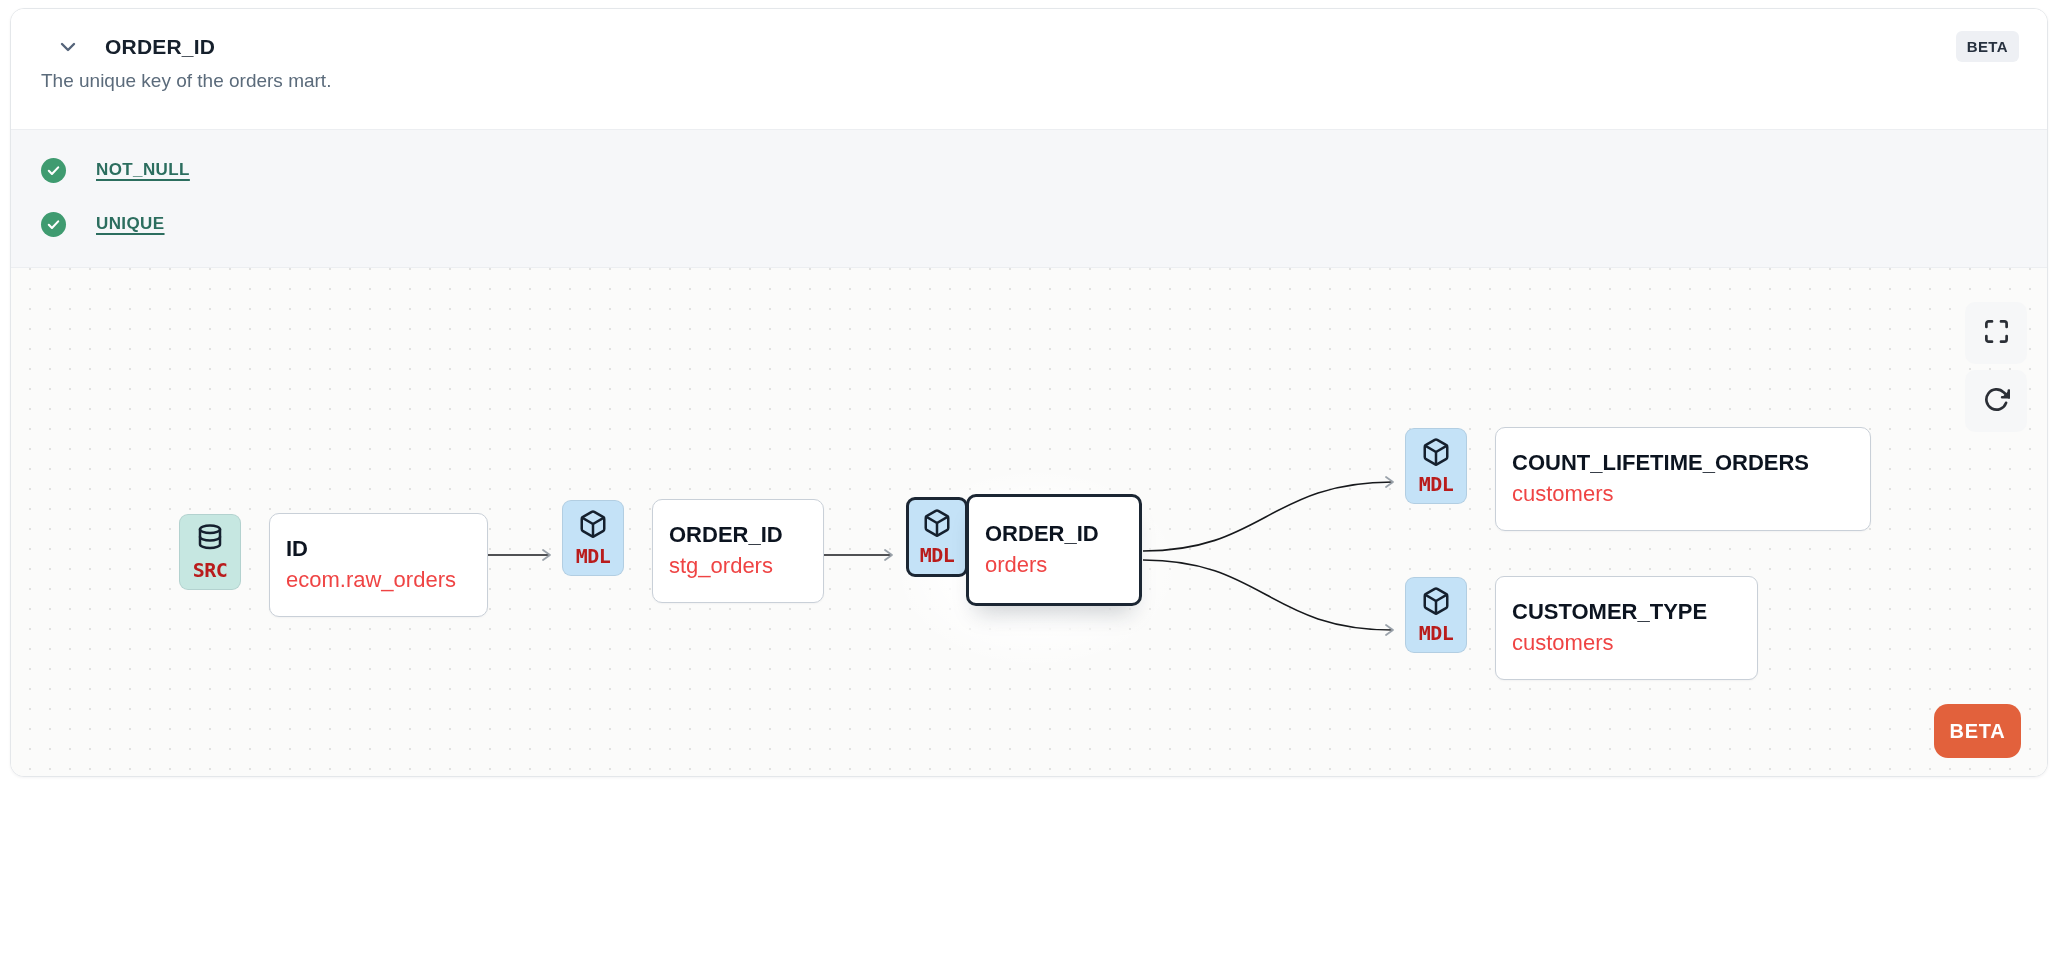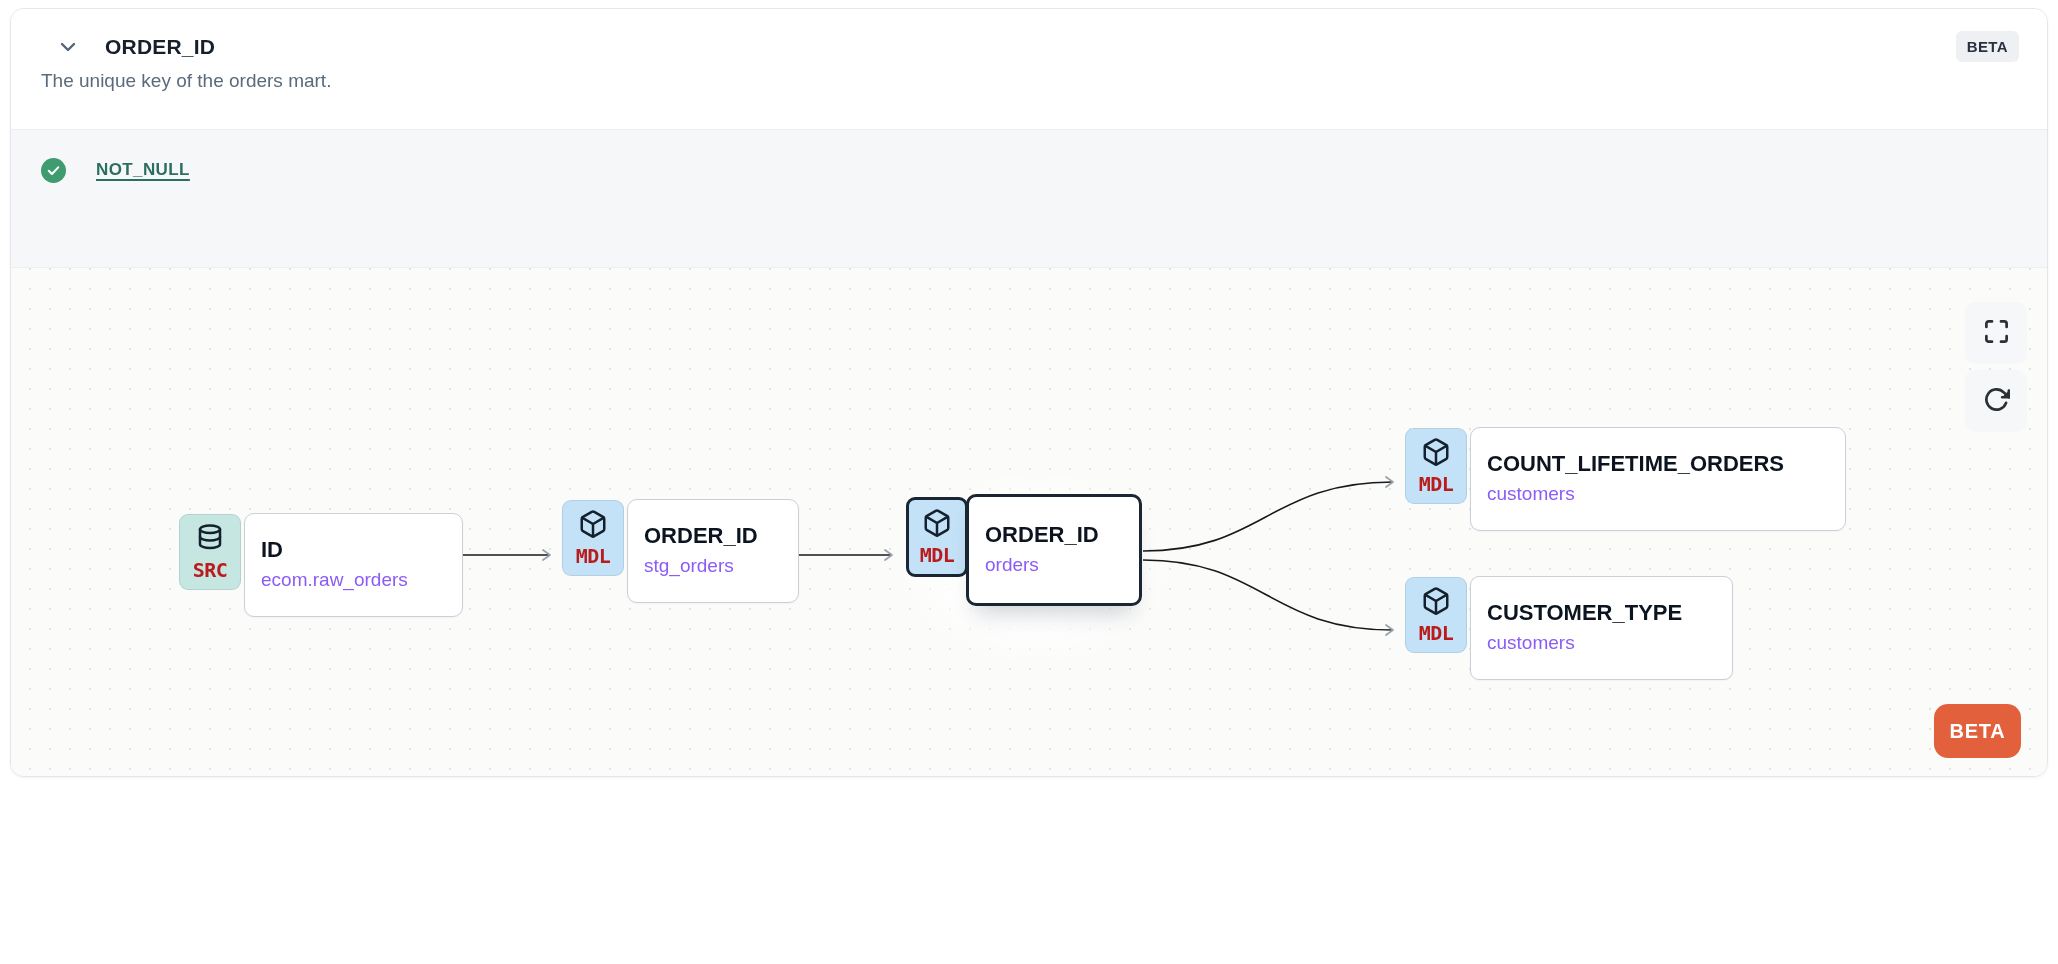--- a/index.html
+++ b/index.html
@@ -46,27 +46,27 @@
     pointer-events:none; }
 
   .node { position:absolute; cursor:pointer; }
   .node-badge { position:absolute; left:0; top:1px; width:62px; height:76px;
     border-radius:9px; display:flex; flex-direction:column; align-items:center;
     justify-content:center; gap:1px; border:1px solid rgba(15,30,45,0.10); }
   .badge-src { background:#c6e7e1; }
   .badge-mdl { background:#c4e2f7; }
   .node-badge .badge-label { font-family:"DejaVu Sans Mono", monospace;
     font-size:20px; font-weight:700; color:#b91c1c; letter-spacing:-0.5px; }
-  .node-box { position:relative; z-index:1; margin-left:65px; background:#fff;
+  .node-box { position:relative; z-index:1; margin-left:90px; background:#fff;
     border:1px solid #c9d0d8; border-radius:10px; min-height:104px;
     display:flex; flex-direction:column; justify-content:center;
     padding:10px 24px 12px 16px; white-space:nowrap;
     box-shadow:0 1px 2px rgba(16,24,40,0.04); }
   .node-title { font-size:22px; font-weight:600; color:#0c1420; line-height:1.3; }
-  .node-sub { margin-top:4px; font-size:19px; color:#8b5cf6; line-height:1.2; }
+  .node-sub { margin-top:4px; font-size:22px; color:#ef4444; line-height:1.2; }
 
   .node.selected .node-badge { border:3px solid #1b2633; height:80px; top:0; }
   .node.selected .node-box { border:3px solid #1b2633; min-height:112px;
     top:-3px; margin-left:60px;
     box-shadow:0 16px 22px -10px rgba(20,30,45,0.22); }
 
   
   .controls { position:absolute; top:34px; right:20px; display:flex;
     flex-direction:column; gap:6px; }
   .ctrl-btn { width:62px; height:62px; border-radius:10px; background:#f6f7f8;
@@ -99,20 +99,28 @@
     </div>
 
     <div class="tests">
       <div class="test-row">
         <span class="check-badge">
           <svg width="15" height="15" viewBox="0 0 24 24" fill="none" stroke="#ffffff" stroke-width="3.4" stroke-linecap="round" stroke-linejoin="round">
               <polyline points="4.5 12.5 9.5 17.5 19.5 7"></polyline>
             </svg>
         </span>
         <a class="test-link">NOT_NULL</a>
+      </div>
+      <div class="test-row">
+        <span class="check-badge">
+          <svg width="15" height="15" viewBox="0 0 24 24" fill="none" stroke="#ffffff" stroke-width="3.4" stroke-linecap="round" stroke-linejoin="round">
+              <polyline points="4.5 12.5 9.5 17.5 19.5 7"></polyline>
+            </svg>
+        </span>
+        <a class="test-link">UNIQUE</a>
       </div>
     </div>
 
     <div class="canvas">
 
       <div class="sel-glow"></div>
 
       <svg class="edges" width="2038" height="689" viewBox="0 0 2038 689">
         <defs>
           <marker id="arrow" markerUnits="userSpaceOnUse" markerWidth="14" markerHeight="14" refX="10" refY="7" orient="auto">

